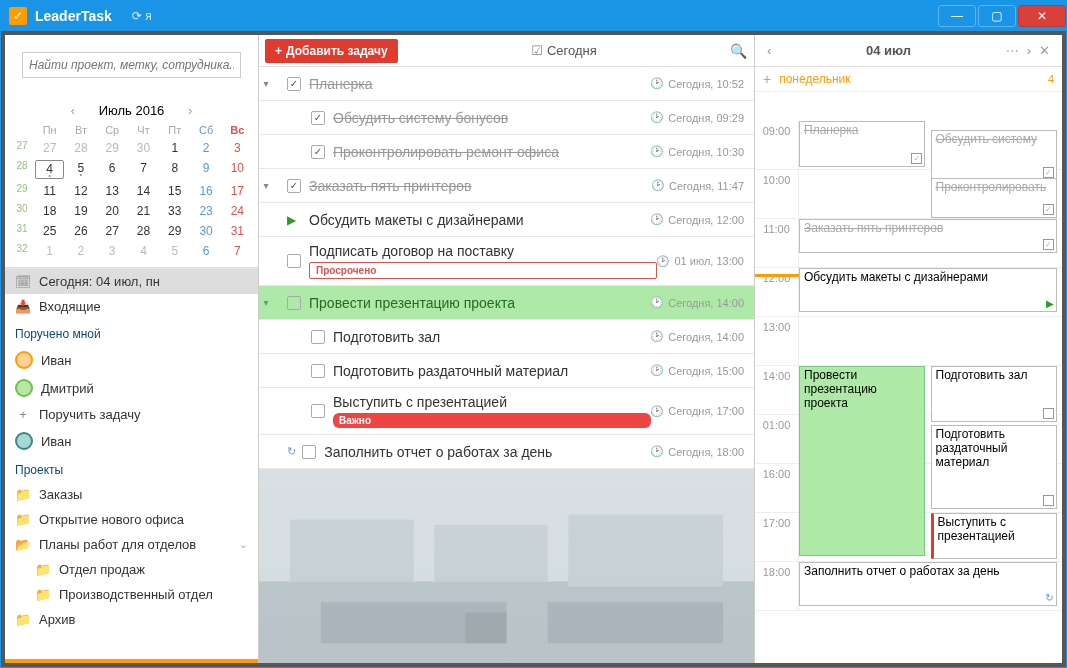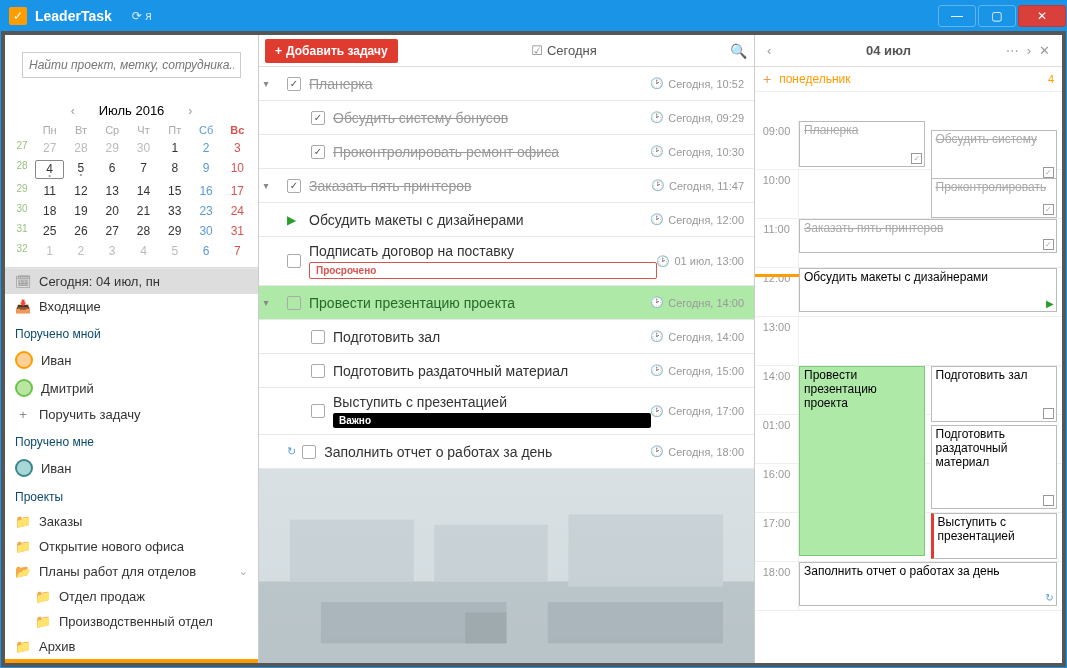--- a/index.html
+++ b/index.html
@@ -61,21 +61,21 @@
   .task-row .chk-box.checked::after{content:"✓";}
   .task-row .play { width:14px; height:14px; margin-right:8px; color:#2a9d2a; font-size:12px;}
   .task-row .repeat-ico { color:#5b9bd5; font-size:11px; margin-right:6px; }
   .task-row .title-wrap { flex:1; display:flex; flex-direction:column; }
   .task-row .title { color:#333; }
   .task-row.done .title { text-decoration:line-through; color:#999; }
   .task-row .time { color:#999; font-size:11px; display:flex; align-items:center; gap:4px;}
   .task-row .time .clk{font-size:11px;}
   .tag { display:inline-block; font-size:10px; padding:2px 6px; border-radius:2px; margin-top:3px; font-weight:bold;}
   .tag.overdue { border:1px solid #d9534f; color:#d9534f; }
-  .tag.important { background:#000000; color:#fff; }
+  .tag.important { background:#ef4444; color:#fff;border-radius:6px; }
   .task-row.hl { background:#aee9a8; }
   .task-row.hl .title { color:#246b2a; font-weight:normal;}
   .task-row .indent-pad { display:inline-block; }
   .bg-image { flex:1; background:linear-gradient(180deg,#dce3e6,#b8c3c8); position:relative; min-height:180px;}
   .bg-image svg { width:100%; height:100%; opacity:0.85;}
 
   
   .col-right { width:307px; display:flex; flex-direction:column; background:#fff; }
   .r-header { display:flex; align-items:center; height:32px; border-bottom:1px solid #ddd; padding:0 8px; font-size:13px; color:#555;}
   .r-header .center { flex:1; text-align:center; font-weight:bold;}
@@ -203,23 +203,20 @@
             <span>Иван</span>
           </div>
         <div class="nav-item">
             <span class="avatar av-green"></span>
             <span>Дмитрий</span>
           </div>
         <div class="nav-item">
             <span class="ico">+</span>
             <span>Поручить задачу</span>
           </div>
-        <div class="nav-item header">
-            <span>Поручено мне</span>
-          </div>
         <div class="nav-item">
             <span class="avatar av-blue"></span>
             <span>Иван</span>
           </div>
         <div class="nav-item header">
             <span>Проекты</span>
           </div>
         <div class="nav-item">
             <span class="ico folder-ico">📁</span>
             <span>Заказы</span>

